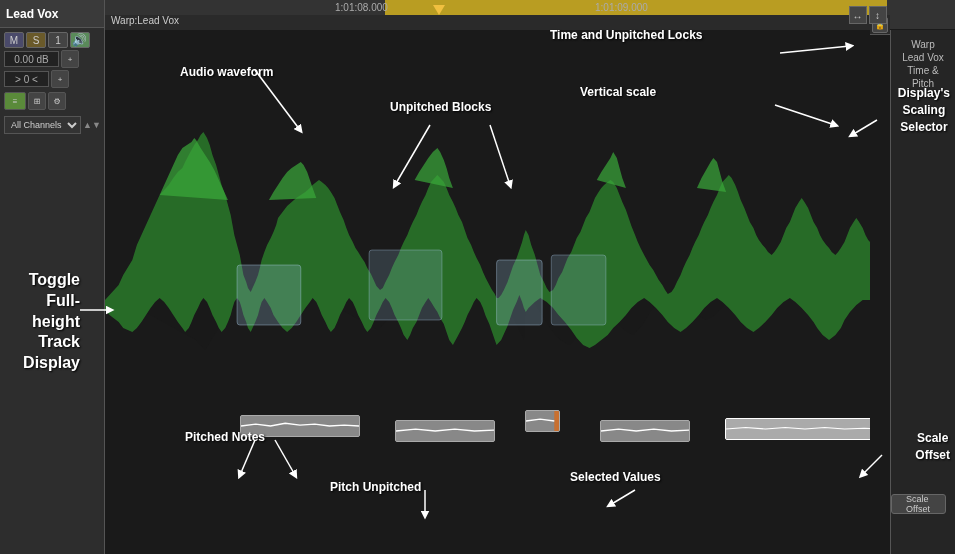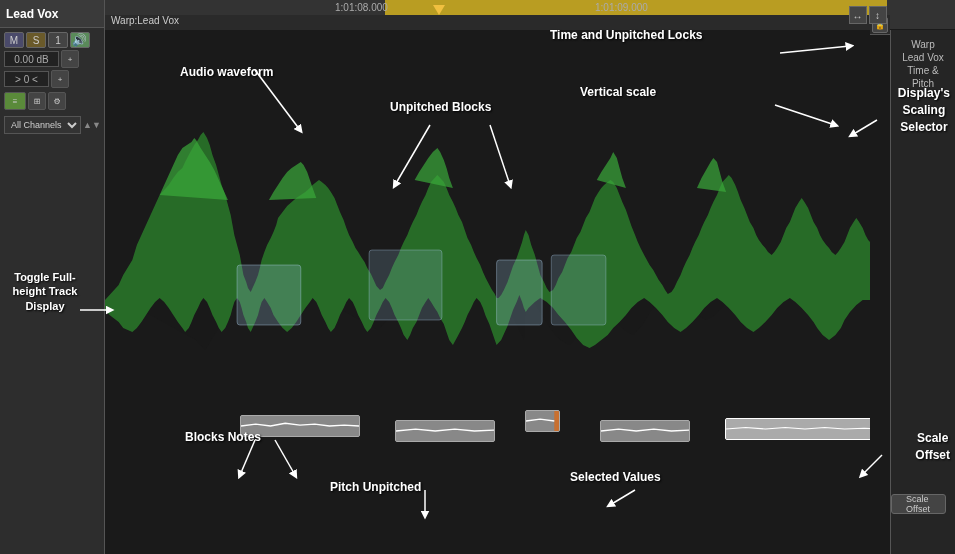--- a/index.html
+++ b/index.html
@@ -260,23 +260,23 @@
       background: #999;
       border-color: #fff;
     }
 
     
     .toggle-label {
       position: absolute;
       left: 10px;
       top: 270px;
       color: white;
-      font-size: 11px;
+      font-size: 16px;
       font-weight: bold;
-      text-align: center;
+      text-align: right;
       width: 70px;
       line-height: 1.3;
       text-shadow: 1px 1px 2px #000;
     }
 
     .arrow-svg {
       position: absolute;
       pointer-events: none;
       overflow: visible;
     }
@@ -688,21 +688,21 @@
 <div class="annotation" style="top:85px; right:5px; text-align:center; line-height:1.4;">Display's<br>Scaling<br>Selector</div>
 <svg class="arrow-svg" style="position:absolute; top:115px; right:68px; width:40px; height:30px;">
   <defs>
       <marker id="a6" markerWidth="6" markerHeight="6" refX="3" refY="3" orient="auto">
         <path d="M0,0 L6,3 L0,6 Z" fill="white"></path>
       </marker>
     </defs>
   <line x1="30" y1="5" x2="5" y2="20" stroke="white" stroke-width="1.5" marker-end="url(#a6)"></line>
 </svg>
 
-<div class="annotation" style="top:430px; left:185px;">Blocks Notes</div>
+<div class="annotation" style="top:430px; left:185px;">Pitched Notes</div>
 <svg class="arrow-svg" style="position:absolute; top:440px; left:230px; width:50px; height:40px;">
   <defs>
       <marker id="a7" markerWidth="6" markerHeight="6" refX="3" refY="3" orient="auto">
         <path d="M0,0 L6,3 L0,6 Z" fill="white"></path>
       </marker>
     </defs>
   <line x1="25" y1="0" x2="10" y2="35" stroke="white" stroke-width="1.5" marker-end="url(#a7)"></line>
 </svg>
 <svg class="arrow-svg" style="position:absolute; top:440px; left:265px; width:50px; height:40px;">
   <defs>

